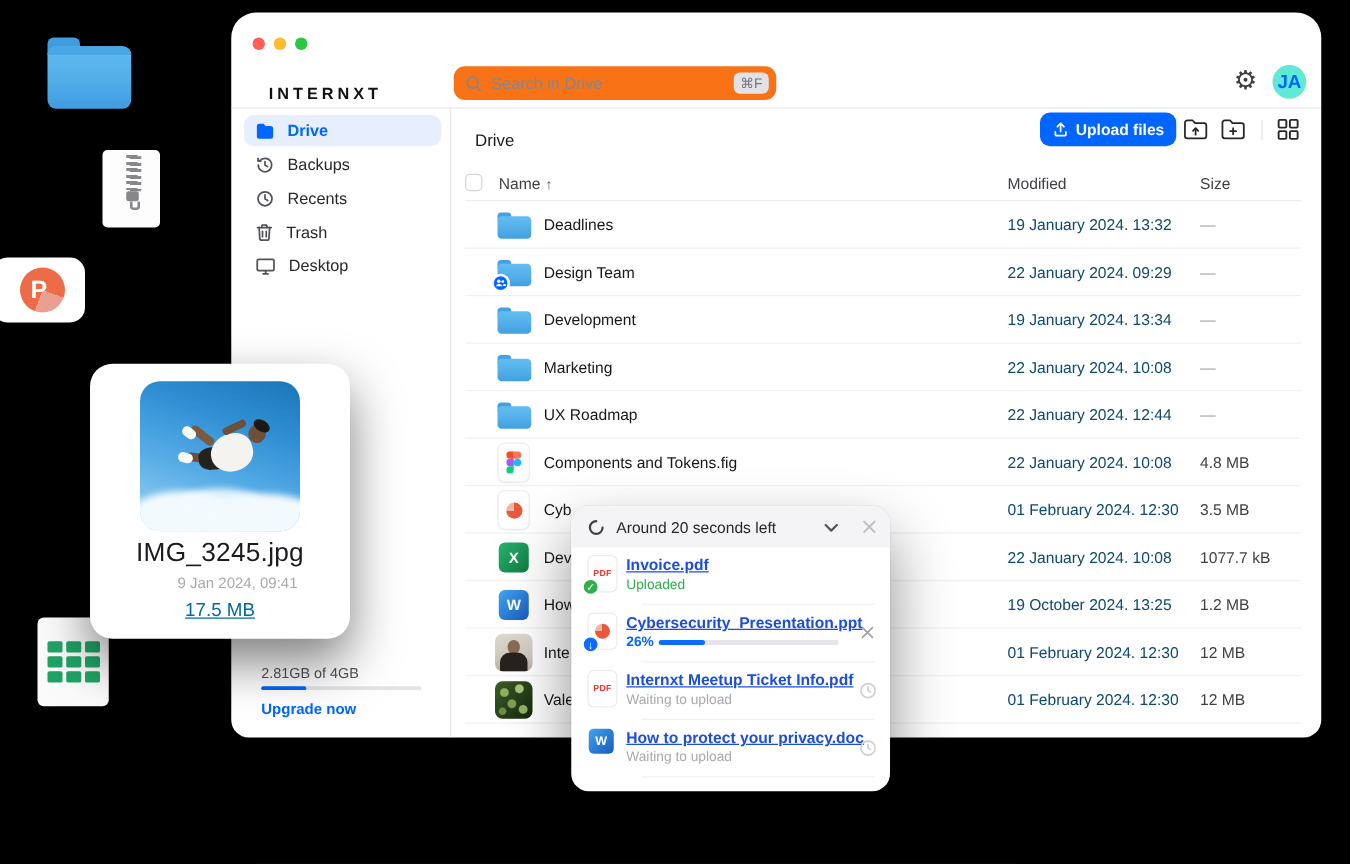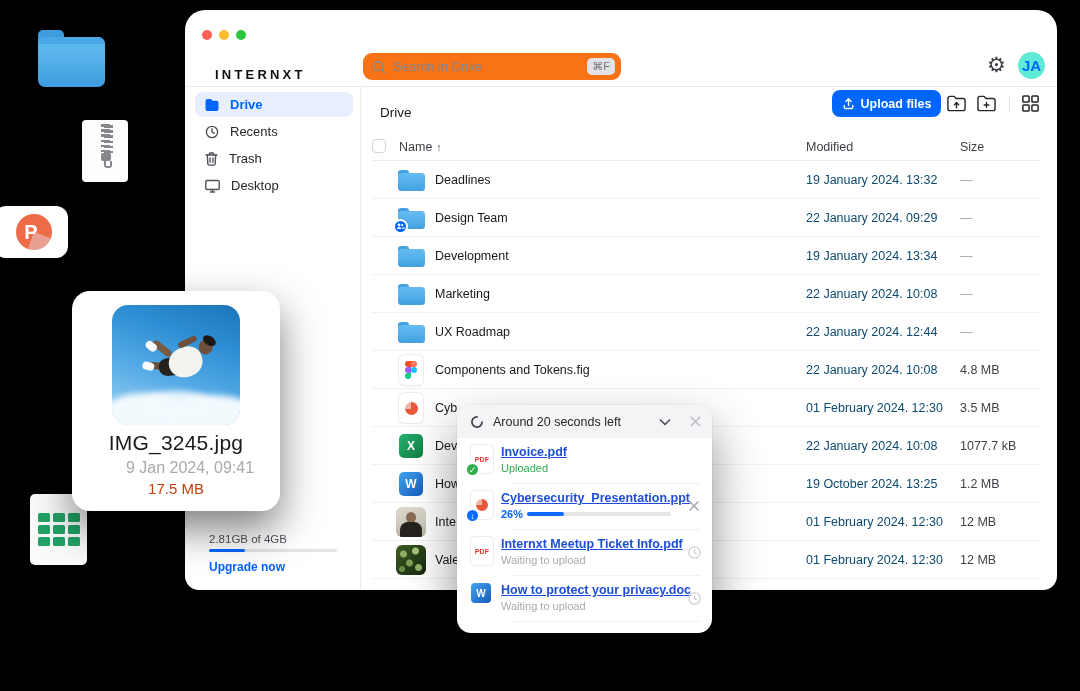--- a/index.html
+++ b/index.html
@@ -44,22 +44,22 @@
   .jumper .shirt { position:absolute; left:26px; top:18px; width:34px; height:30px; background:#f4f3ef; border-radius:55% 45% 50% 50%; transform:rotate(-28deg); }
   .jumper .shorts { position:absolute; left:18px; top:32px; width:24px; height:18px; background:#23221f; border-radius:40%; transform:rotate(-20deg); }
   .jumper .head { position:absolute; left:52px; top:6px; width:14px; height:15px; background:#6d4f3a; border-radius:50%; }
   .jumper .hair { position:absolute; left:54px; top:2px; width:14px; height:9px; background:#1d1813; border-radius:50%; transform:rotate(18deg); }
   .jumper .leg1 { position:absolute; left:6px; top:22px; width:22px; height:7px; background:#7a5a42; border-radius:4px; transform:rotate(24deg); }
   .jumper .leg2 { position:absolute; left:8px; top:40px; width:20px; height:7px; background:#6d4f3a; border-radius:4px; transform:rotate(-8deg); }
   .jumper .shoe1 { position:absolute; left:0px; top:22px; width:12px; height:8px; background:#fbfbfb; border-radius:4px; transform:rotate(24deg); }
   .jumper .shoe2 { position:absolute; left:2px; top:42px; width:12px; height:8px; background:#fbfbfb; border-radius:4px; }
   .jumper .arm { position:absolute; left:30px; top:10px; width:20px; height:6px; background:#6d4f3a; border-radius:3px; transform:rotate(-40deg); }
   .preview-name { position:absolute; left:0; right:0; top:140px; font-size:21px; color:#1b1b1f; letter-spacing:.2px; }
-  .preview-date { position:absolute; left:0; right:0; top:168px; font-size:16px; color:#a9a9ae;margin-left:28px; }
-  .preview-size { position:absolute; left:0; right:0; top:189px; font-size:15px; color:#c2410c; }
+  .preview-date { position:absolute; left:0; right:0; top:168px; font-size:12px; color:#a9a9ae;margin-left:28px; }
+  .preview-size { position:absolute; left:0; right:0; top:189px; font-size:15px; color:#0369a1;text-decoration:underline; }
 
   
   .window { position:absolute; left:185px; top:10px; width:872px; height:580px; background:#fff; border-radius:20px 20px 14px 14px; overflow:hidden; }
   .dot { position:absolute; top:20px; width:10px; height:10px; border-radius:50%; }
   .dot.red { left:17px; background:#ff5f57; }
   .dot.yellow { left:34px; background:#febc2e; }
   .dot.green { left:51px; background:#2ac840; }
   .brand { position:absolute; left:30px; top:57px; font-size:13px; font-weight:800; letter-spacing:3.2px; color:#111114; }
 
   .search { position:absolute; left:178px; top:43px; width:258px; height:27px; background:#f97316; border-radius:9px; display:flex; align-items:center; padding:0 6px 0 9px; }
@@ -238,20 +238,30 @@
           <span style="color:#52525b;display:flex">
             <svg width="16" height="16" viewBox="0 0 16 16">
               <path d="M1.5 4a2 2 0 0 1 2-2h3.4l1.6 1.8h4a2 2 0 0 1 2 2V12a2 2 0 0 1-2 2h-9a2 2 0 0 1-2-2z" fill="#0066ff"></path>
             </svg>
           </span>
           <span class="lbl">Drive</span>
         </div>
         <div class="side-item">
           <span style="color:#52525b;display:flex">
             <svg width="16" height="16" viewBox="0 0 16 16" fill="none" stroke="currentColor" stroke-width="1.4" stroke-linecap="round" stroke-linejoin="round">
+              <path d="M2.6 8a5.4 5.4 0 1 0 1.3-3.5"></path>
+              <path d="M2.4 2.6v2.2h2.2"></path>
+              <path d="M8 5.2V8l2 1.3"></path>
+            </svg>
+          </span>
+          <span class="lbl">Backups</span>
+        </div>
+        <div class="side-item">
+          <span style="color:#52525b;display:flex">
+            <svg width="16" height="16" viewBox="0 0 16 16" fill="none" stroke="currentColor" stroke-width="1.4" stroke-linecap="round" stroke-linejoin="round">
               <circle cx="8" cy="8" r="5.6"></circle>
               <path d="M8 4.8V8l2.2 1.4"></path>
             </svg>
           </span>
           <span class="lbl">Recents</span>
         </div>
         <div class="side-item">
           <span style="color:#52525b;display:flex">
             <svg width="15" height="16" viewBox="0 0 15 16" fill="none" stroke="currentColor" stroke-width="1.4" stroke-linecap="round" stroke-linejoin="round">
               <path d="M2 4h11"></path>

